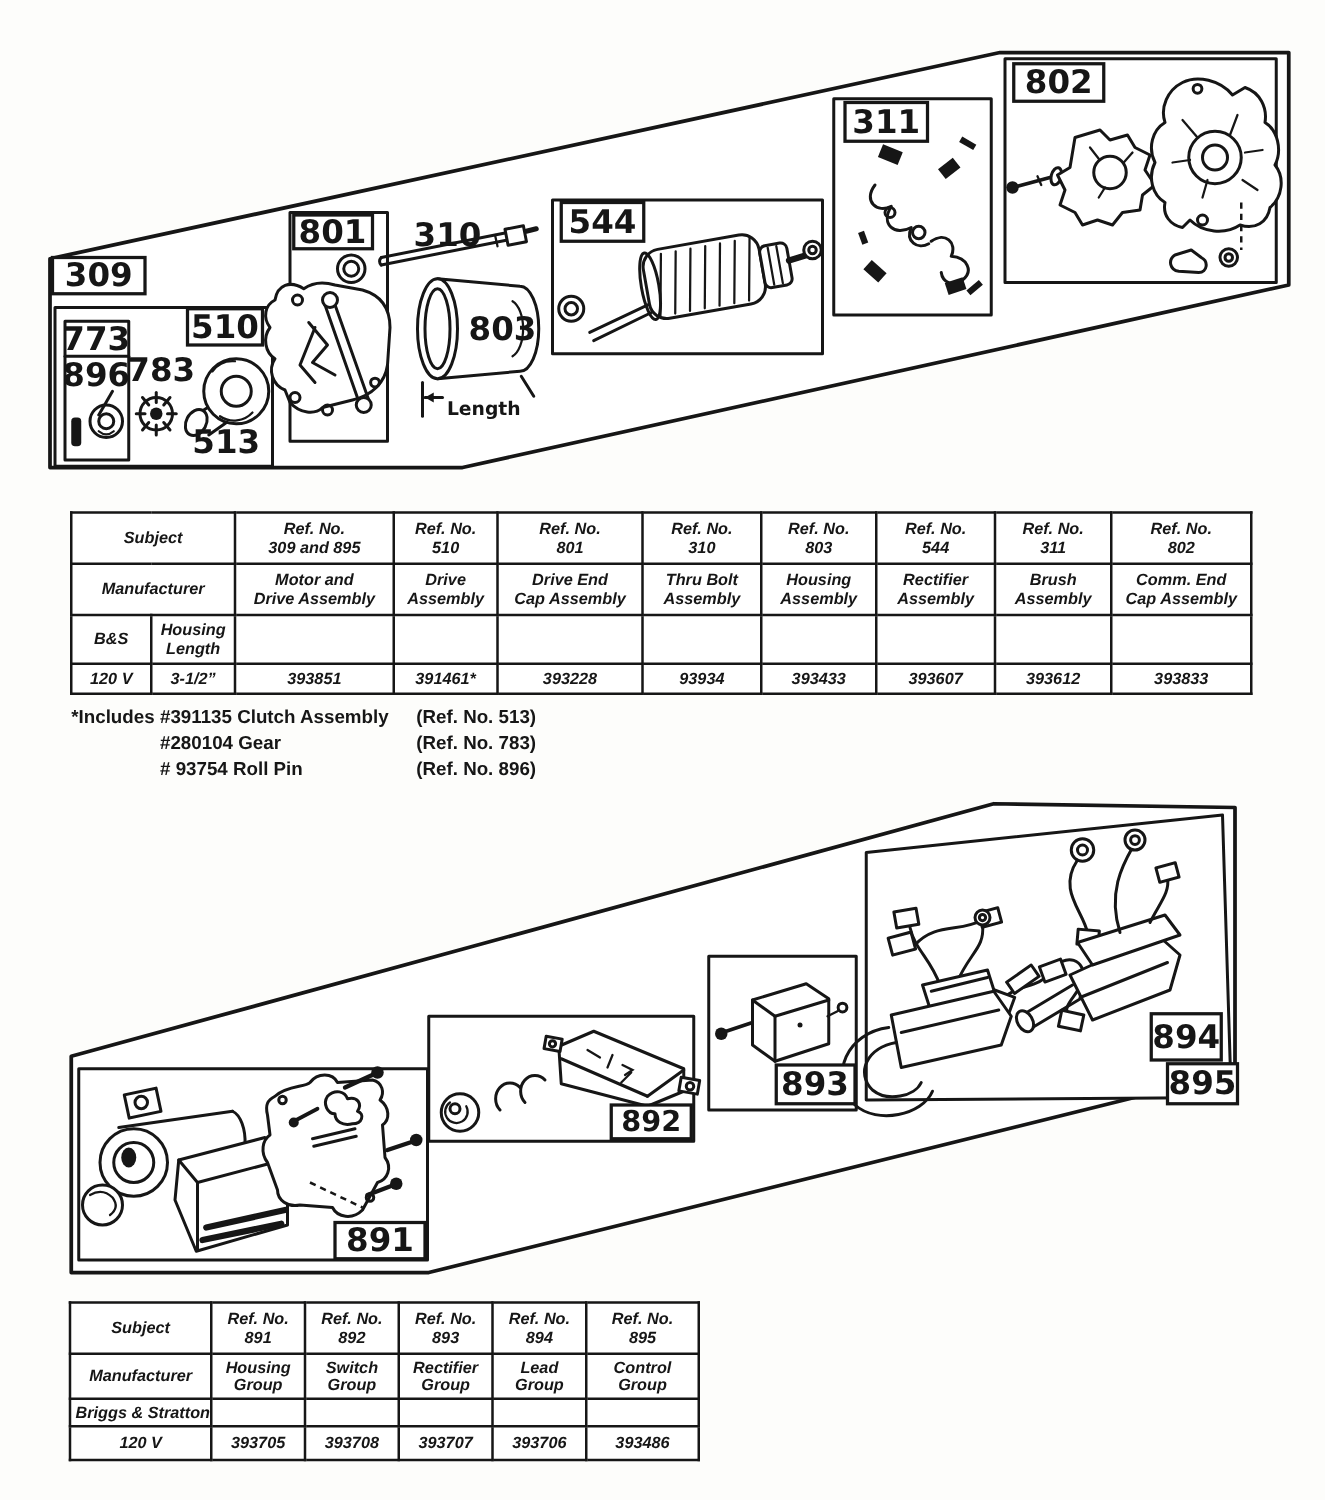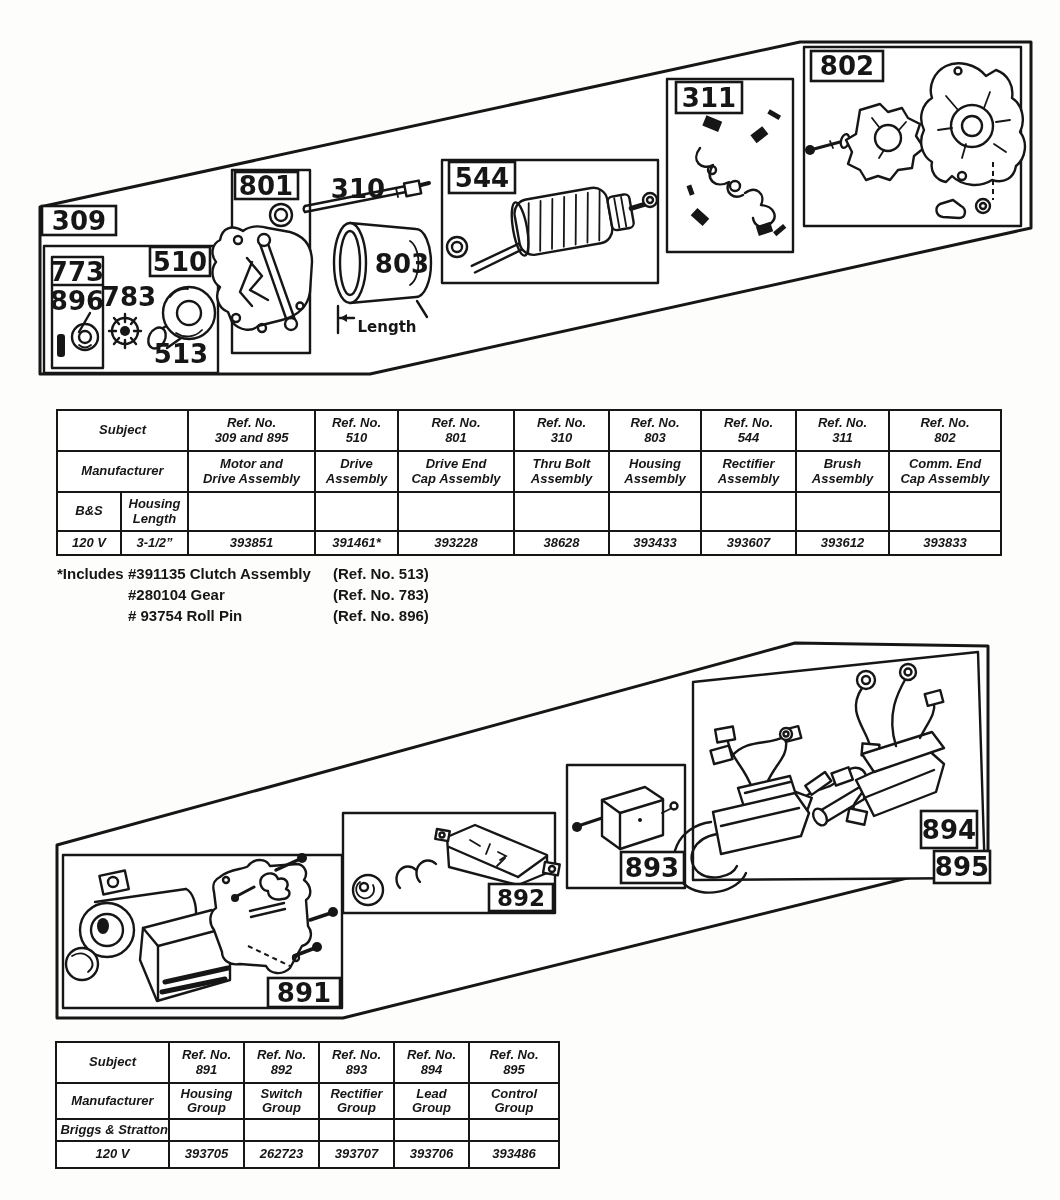--- a/index.html
+++ b/index.html
@@ -324,21 +324,21 @@
           <td></td>
       <td></td>
           <td></td>
     </tr>
     <tr class="r4">
       <td>120 V</td>
       <td>3-1/2”</td>
       <td>393851</td>
       <td>391461*</td>
       <td>393228</td>
-      <td>38628</td>
+      <td>93934</td>
       <td>393433</td>
       <td>393607</td>
       <td>393612</td>
       <td>393833</td>
     </tr>
   </tbody>
     </table>
 
   <div class="notes">
     <div class="note-line">
@@ -571,21 +571,21 @@
       <td>Briggs &amp; Stratton</td>
       <td></td>
           <td></td>
       <td></td>
           <td></td>
       <td></td>
     </tr>
     <tr class="r4">
       <td>120 V</td>
       <td>393705</td>
-      <td>262723</td>
+      <td>393708</td>
       <td>393707</td>
       <td>393706</td>
       <td>393486</td>
     </tr>
   </tbody>
     </table>
 
 </div>
 
 </body></html>

